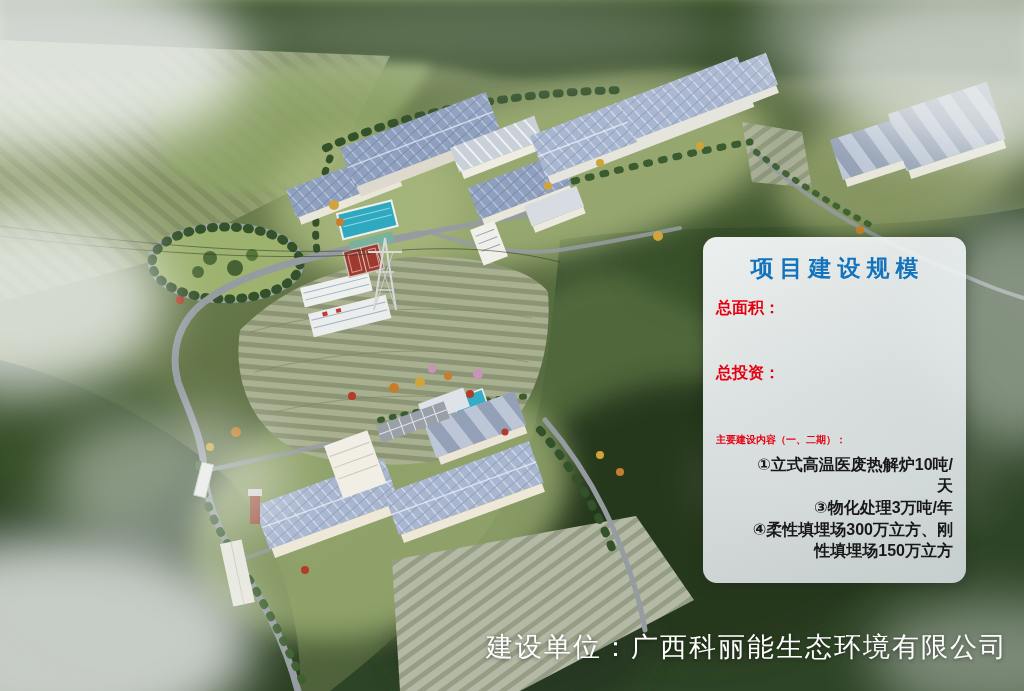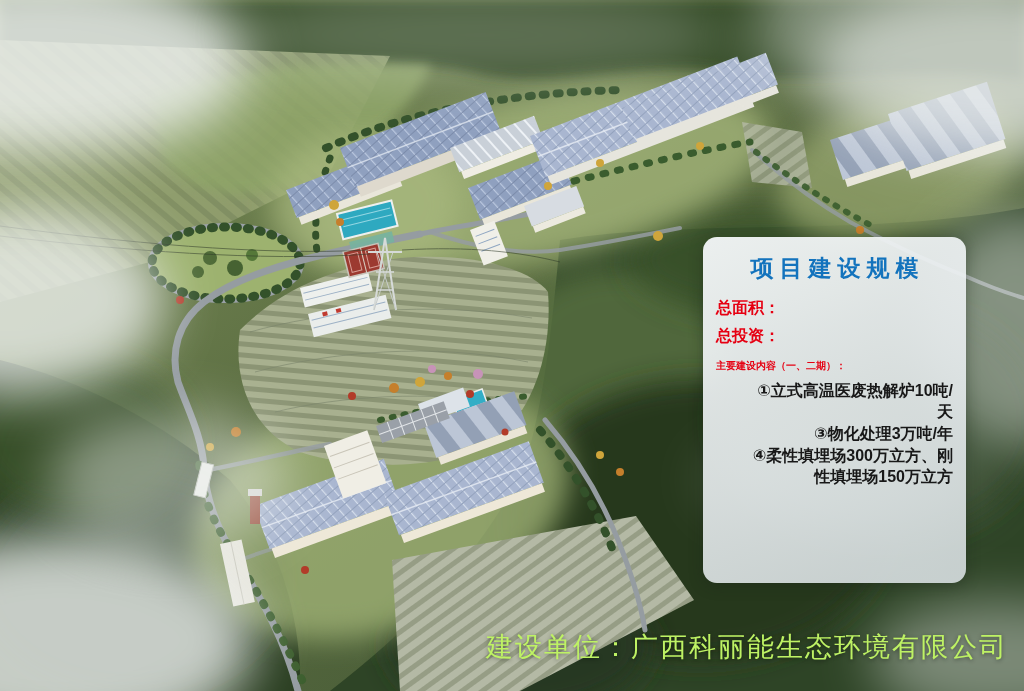--- a/index.html
+++ b/index.html
@@ -2,28 +2,28 @@
 <html><head>
 <meta charset="utf-8">
 <style>
   html,body{margin:0;padding:0;background:#1c241a;}
   .stage{position:relative;width:1024px;height:691px;overflow:hidden;
          font-family:"Liberation Sans","DejaVu Sans",sans-serif;background:#55673f;}
   .scene{position:absolute;left:0;top:0;}
   .title{position:absolute;left:30px;top:20px;font-size:24px;letter-spacing:2px;
          color:rgba(219,224,220,0.88);text-shadow:0 1px 2px rgba(55,65,55,0.35);white-space:nowrap;}
   .credit{position:absolute;right:16px;bottom:26px;font-size:27px;letter-spacing:2px;
-          color:#bef264;text-shadow:0 1px 4px rgba(0,0,0,0.45);white-space:nowrap;}
+          color:#ffffff;text-shadow:0 1px 4px rgba(0,0,0,0.45);white-space:nowrap;}
   .panel{position:absolute;left:703px;top:237px;width:263px;height:346px;box-sizing:border-box;
          padding:14px 13px 0;border-radius:14px;
          background:linear-gradient(155deg,rgba(243,246,247,0.96) 0%,rgba(230,235,237,0.91) 55%,rgba(218,225,228,0.88) 100%);
          box-shadow:0 3px 14px rgba(25,35,25,0.35);}
   .panel-title{text-align:center;color:#1373bd;font-weight:bold;font-size:23px;
                letter-spacing:6px;text-indent:6px;margin:2px 0 13px;}
-  .prow{display:flex;margin-bottom:7px;font-size:16px;line-height:21px;font-weight:bold;color:#181818;}
+  .prow{display:flex;margin-bottom:7px;font-size:16px;line-height:21px;font-weight:bold;color:#181818;flex-direction:column;}
   .plabel{color:#e60012;flex:0 0 58px;white-space:nowrap;}
   .ptext{flex:1;}
   .subhead{color:#e60012;font-weight:bold;font-size:10px;line-height:21px;margin:9px 0 4px;}
   .items{list-style:none;margin:0;padding:0 0 0 26px;font-size:16px;font-weight:bold;
          color:#181818;line-height:21px;text-align:right;}
   .items li{padding-left:17px;text-indent:-17px;margin-bottom:1px;}
 </style>
 </head>
 <body>
 

